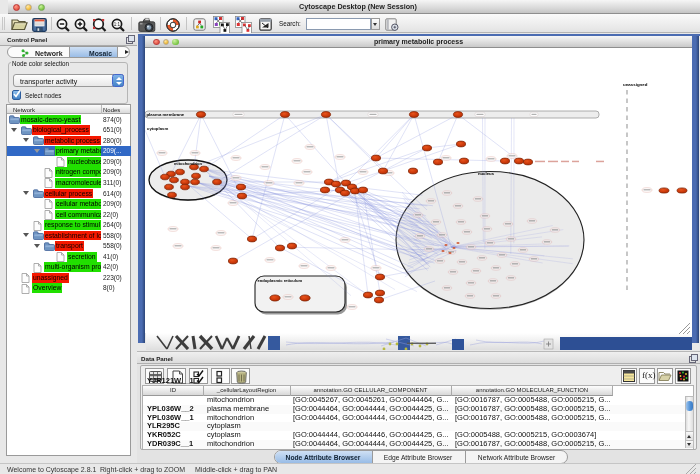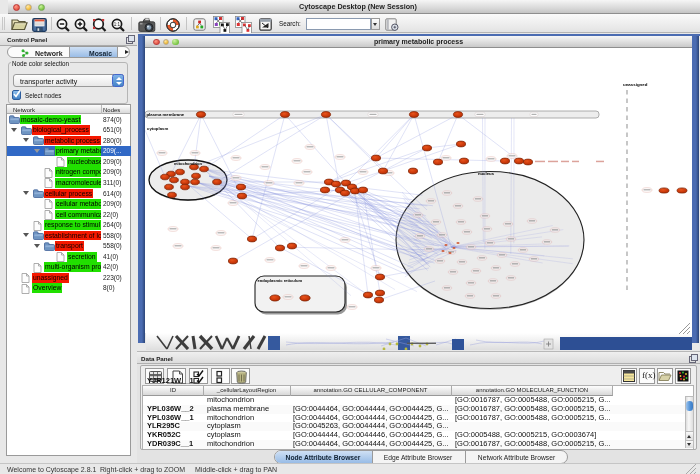--- a/index.html
+++ b/index.html
@@ -794,35 +794,35 @@
   <div class="abs" style="left:60px;top:1.5px;width:87px;text-align:center;font-size:6px;color:#222">_cellularLayoutRegion</div>
   <div class="abs" style="left:147px;top:1.5px;width:161px;text-align:center;font-size:6px;color:#222">annotation.GO CELLULAR_COMPONENT</div>
   <div class="abs" style="left:308px;top:1.5px;width:162px;text-align:center;font-size:6px;color:#222">annotation.GO MOLECULAR_FUNCTION</div>
   <div class="abs" style="left:60px;top:0;width:1px;height:10px;background:#aaa"></div>
   <div class="abs" style="left:147px;top:0;width:1px;height:10px;background:#aaa"></div>
   <div class="abs" style="left:308px;top:0;width:1px;height:10px;background:#aaa"></div>
 </div>
 <div style="position:absolute;left:143px;top:396.2px;width:550px;height:8.75px;background:#fff"></div>
 <div style="position:absolute;left:147px;top:377px;height:8.75px;line-height:8.75px;font-size:7.5px;font-weight:bold;color:#111;white-space:nowrap">YJR121W__1</div>
 <div style="position:absolute;left:207px;top:396.2px;height:8.75px;line-height:8.75px;font-size:7.5px;color:#111;white-space:nowrap">mitochondrion</div>
+<div style="position:absolute;left:293px;top:396.2px;height:8.75px;line-height:8.75px;font-size:7.5px;color:#111;white-space:nowrap">[GO:0045267, GO:0045261, GO:0044464, G...</div>
 <div style="position:absolute;left:455px;top:396.2px;height:8.75px;line-height:8.75px;font-size:7.5px;color:#111;white-space:nowrap">[GO:0016787, GO:0005488, GO:0005215, G...</div>
 <div style="position:absolute;left:143px;top:404.9px;width:550px;height:8.75px;background:#fafafa"></div>
 <div style="position:absolute;left:147px;top:404.9px;height:8.75px;line-height:8.75px;font-size:7.5px;font-weight:bold;color:#111;white-space:nowrap">YPL036W__2</div>
 <div style="position:absolute;left:207px;top:404.9px;height:8.75px;line-height:8.75px;font-size:7.5px;color:#111;white-space:nowrap">plasma membrane</div>
 <div style="position:absolute;left:293px;top:404.9px;height:8.75px;line-height:8.75px;font-size:7.5px;color:#111;white-space:nowrap">[GO:0044464, GO:0044444, GO:0044425, G...</div>
 <div style="position:absolute;left:455px;top:404.9px;height:8.75px;line-height:8.75px;font-size:7.5px;color:#111;white-space:nowrap">[GO:0016787, GO:0005488, GO:0005215, G...</div>
 <div style="position:absolute;left:143px;top:413.7px;width:550px;height:8.75px;background:#fff"></div>
 <div style="position:absolute;left:147px;top:413.7px;height:8.75px;line-height:8.75px;font-size:7.5px;font-weight:bold;color:#111;white-space:nowrap">YPL036W__1</div>
 <div style="position:absolute;left:207px;top:413.7px;height:8.75px;line-height:8.75px;font-size:7.5px;color:#111;white-space:nowrap">mitochondrion</div>
 <div style="position:absolute;left:293px;top:413.7px;height:8.75px;line-height:8.75px;font-size:7.5px;color:#111;white-space:nowrap">[GO:0044464, GO:0044444, GO:0044425, G...</div>
 <div style="position:absolute;left:455px;top:413.7px;height:8.75px;line-height:8.75px;font-size:7.5px;color:#111;white-space:nowrap">[GO:0016787, GO:0005488, GO:0005215, G...</div>
 <div style="position:absolute;left:143px;top:422.4px;width:550px;height:8.75px;background:#fafafa"></div>
 <div style="position:absolute;left:147px;top:422.4px;height:8.75px;line-height:8.75px;font-size:7.5px;font-weight:bold;color:#111;white-space:nowrap">YLR295C</div>
 <div style="position:absolute;left:207px;top:422.4px;height:8.75px;line-height:8.75px;font-size:7.5px;color:#111;white-space:nowrap">cytoplasm</div>
-<div style="position:absolute;left:293px;top:422.4px;height:8.75px;line-height:8.75px;font-size:7.5px;color:#111;white-space:nowrap">[GO:0045263, GO:0044444, GO:0044445, G...</div>
 <div style="position:absolute;left:143px;top:431.2px;width:550px;height:8.75px;background:#fff"></div>
 <div style="position:absolute;left:147px;top:431.2px;height:8.75px;line-height:8.75px;font-size:7.5px;font-weight:bold;color:#111;white-space:nowrap">YKR052C</div>
 <div style="position:absolute;left:207px;top:431.2px;height:8.75px;line-height:8.75px;font-size:7.5px;color:#111;white-space:nowrap">cytoplasm</div>
 <div style="position:absolute;left:293px;top:431.2px;height:8.75px;line-height:8.75px;font-size:7.5px;color:#111;white-space:nowrap">[GO:0044444, GO:0044446, GO:0044425, G...</div>
 <div style="position:absolute;left:455px;top:431.2px;height:8.75px;line-height:8.75px;font-size:7.5px;color:#111;white-space:nowrap">[GO:0005488, GO:0005215, GO:0003674]</div>
 <div style="position:absolute;left:143px;top:439.9px;width:550px;height:8.75px;background:#fafafa"></div>
 <div style="position:absolute;left:147px;top:439.9px;height:8.75px;line-height:8.75px;font-size:7.5px;font-weight:bold;color:#111;white-space:nowrap">YDR039C__1</div>
 <div style="position:absolute;left:207px;top:439.9px;height:8.75px;line-height:8.75px;font-size:7.5px;color:#111;white-space:nowrap">mitochondrion</div>
 <div style="position:absolute;left:293px;top:439.9px;height:8.75px;line-height:8.75px;font-size:7.5px;color:#111;white-space:nowrap">[GO:0044464, GO:0044444, GO:0044425, G...</div>
 <div style="position:absolute;left:455px;top:439.9px;height:8.75px;line-height:8.75px;font-size:7.5px;color:#111;white-space:nowrap">[GO:0016787, GO:0005488, GO:0005215, G...</div>

